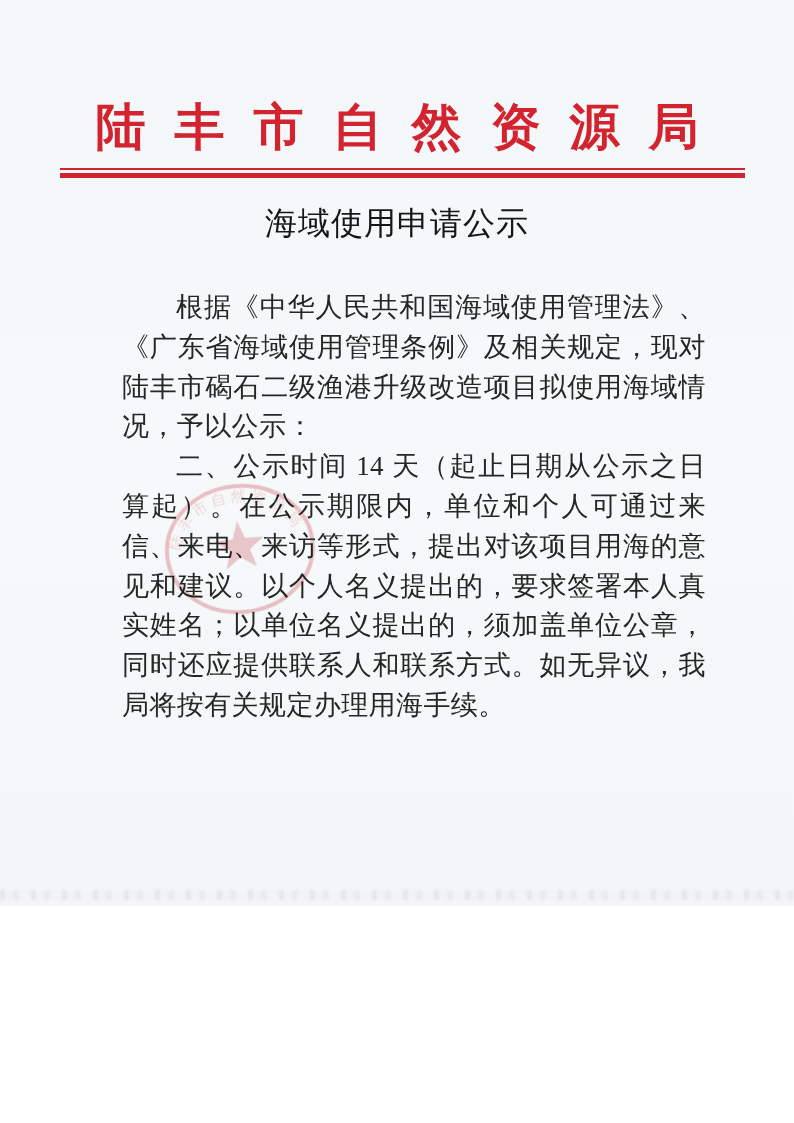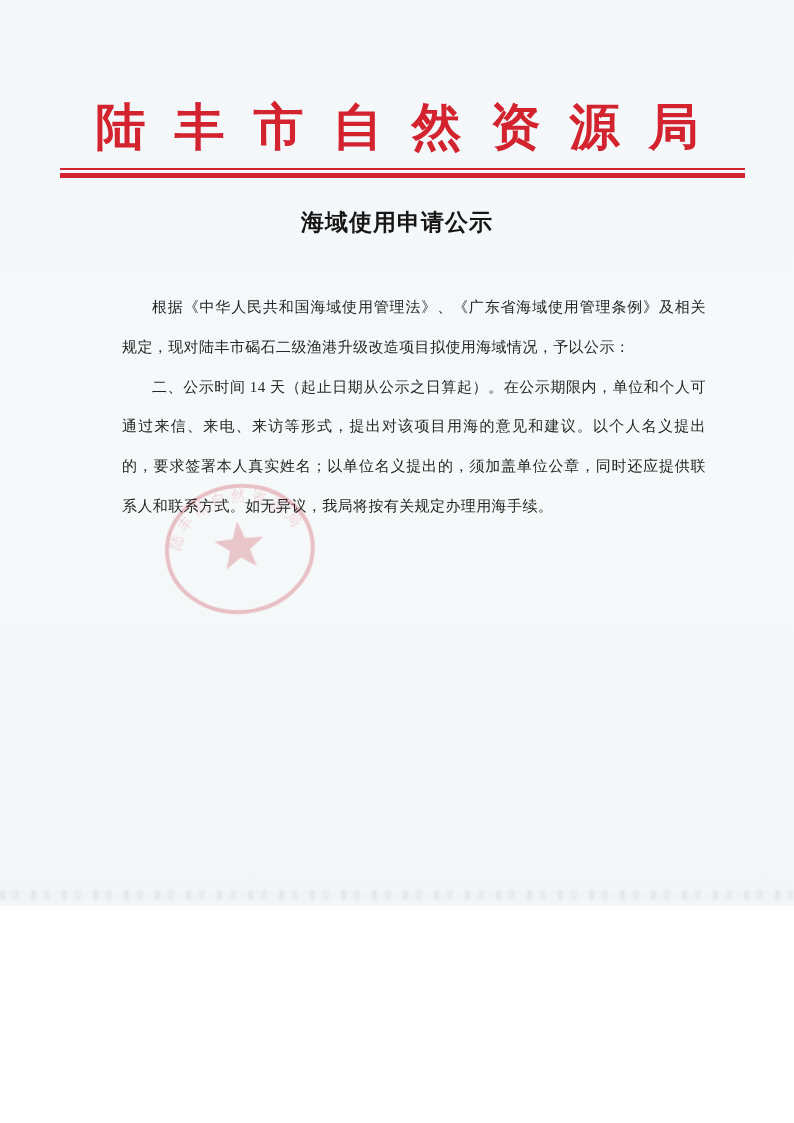--- a/index.html
+++ b/index.html
@@ -36,27 +36,27 @@
     letter-spacing:0.58em;
   }
   .agency-title span{display:inline-block;margin-right:-0.58em;}
   .header-rule{position:absolute;left:60px;top:168px;width:685px;}
   .header-rule .thin{height:2px;background:var(--accent);}
   .header-rule .gap{height:3px;}
   .header-rule .thick{height:5px;background:var(--accent);}
   .doc-title{
     position:absolute;top:203px;left:0;width:100%;
     text-align:center;
-    font-size:23px;line-height:40px;font-weight:bold;
+    font-size:32px;line-height:40px;font-weight:normal;
     color:#161616;
     letter-spacing:1px;
   }
   .notice-body{
     position:absolute;left:122px;top:288px;width:584px;
-    font-size:15px;line-height:39.8px;
+    font-size:27px;line-height:39.8px;
     letter-spacing:0.4px;
     text-align:justify;
   }
   .notice-body p{margin:0;text-indent:2em;}
   
   .seal{
     position:absolute;left:162px;top:481px;width:156px;height:138px;
     color:var(--seal);
     opacity:.55;
     mix-blend-mode:multiply;

